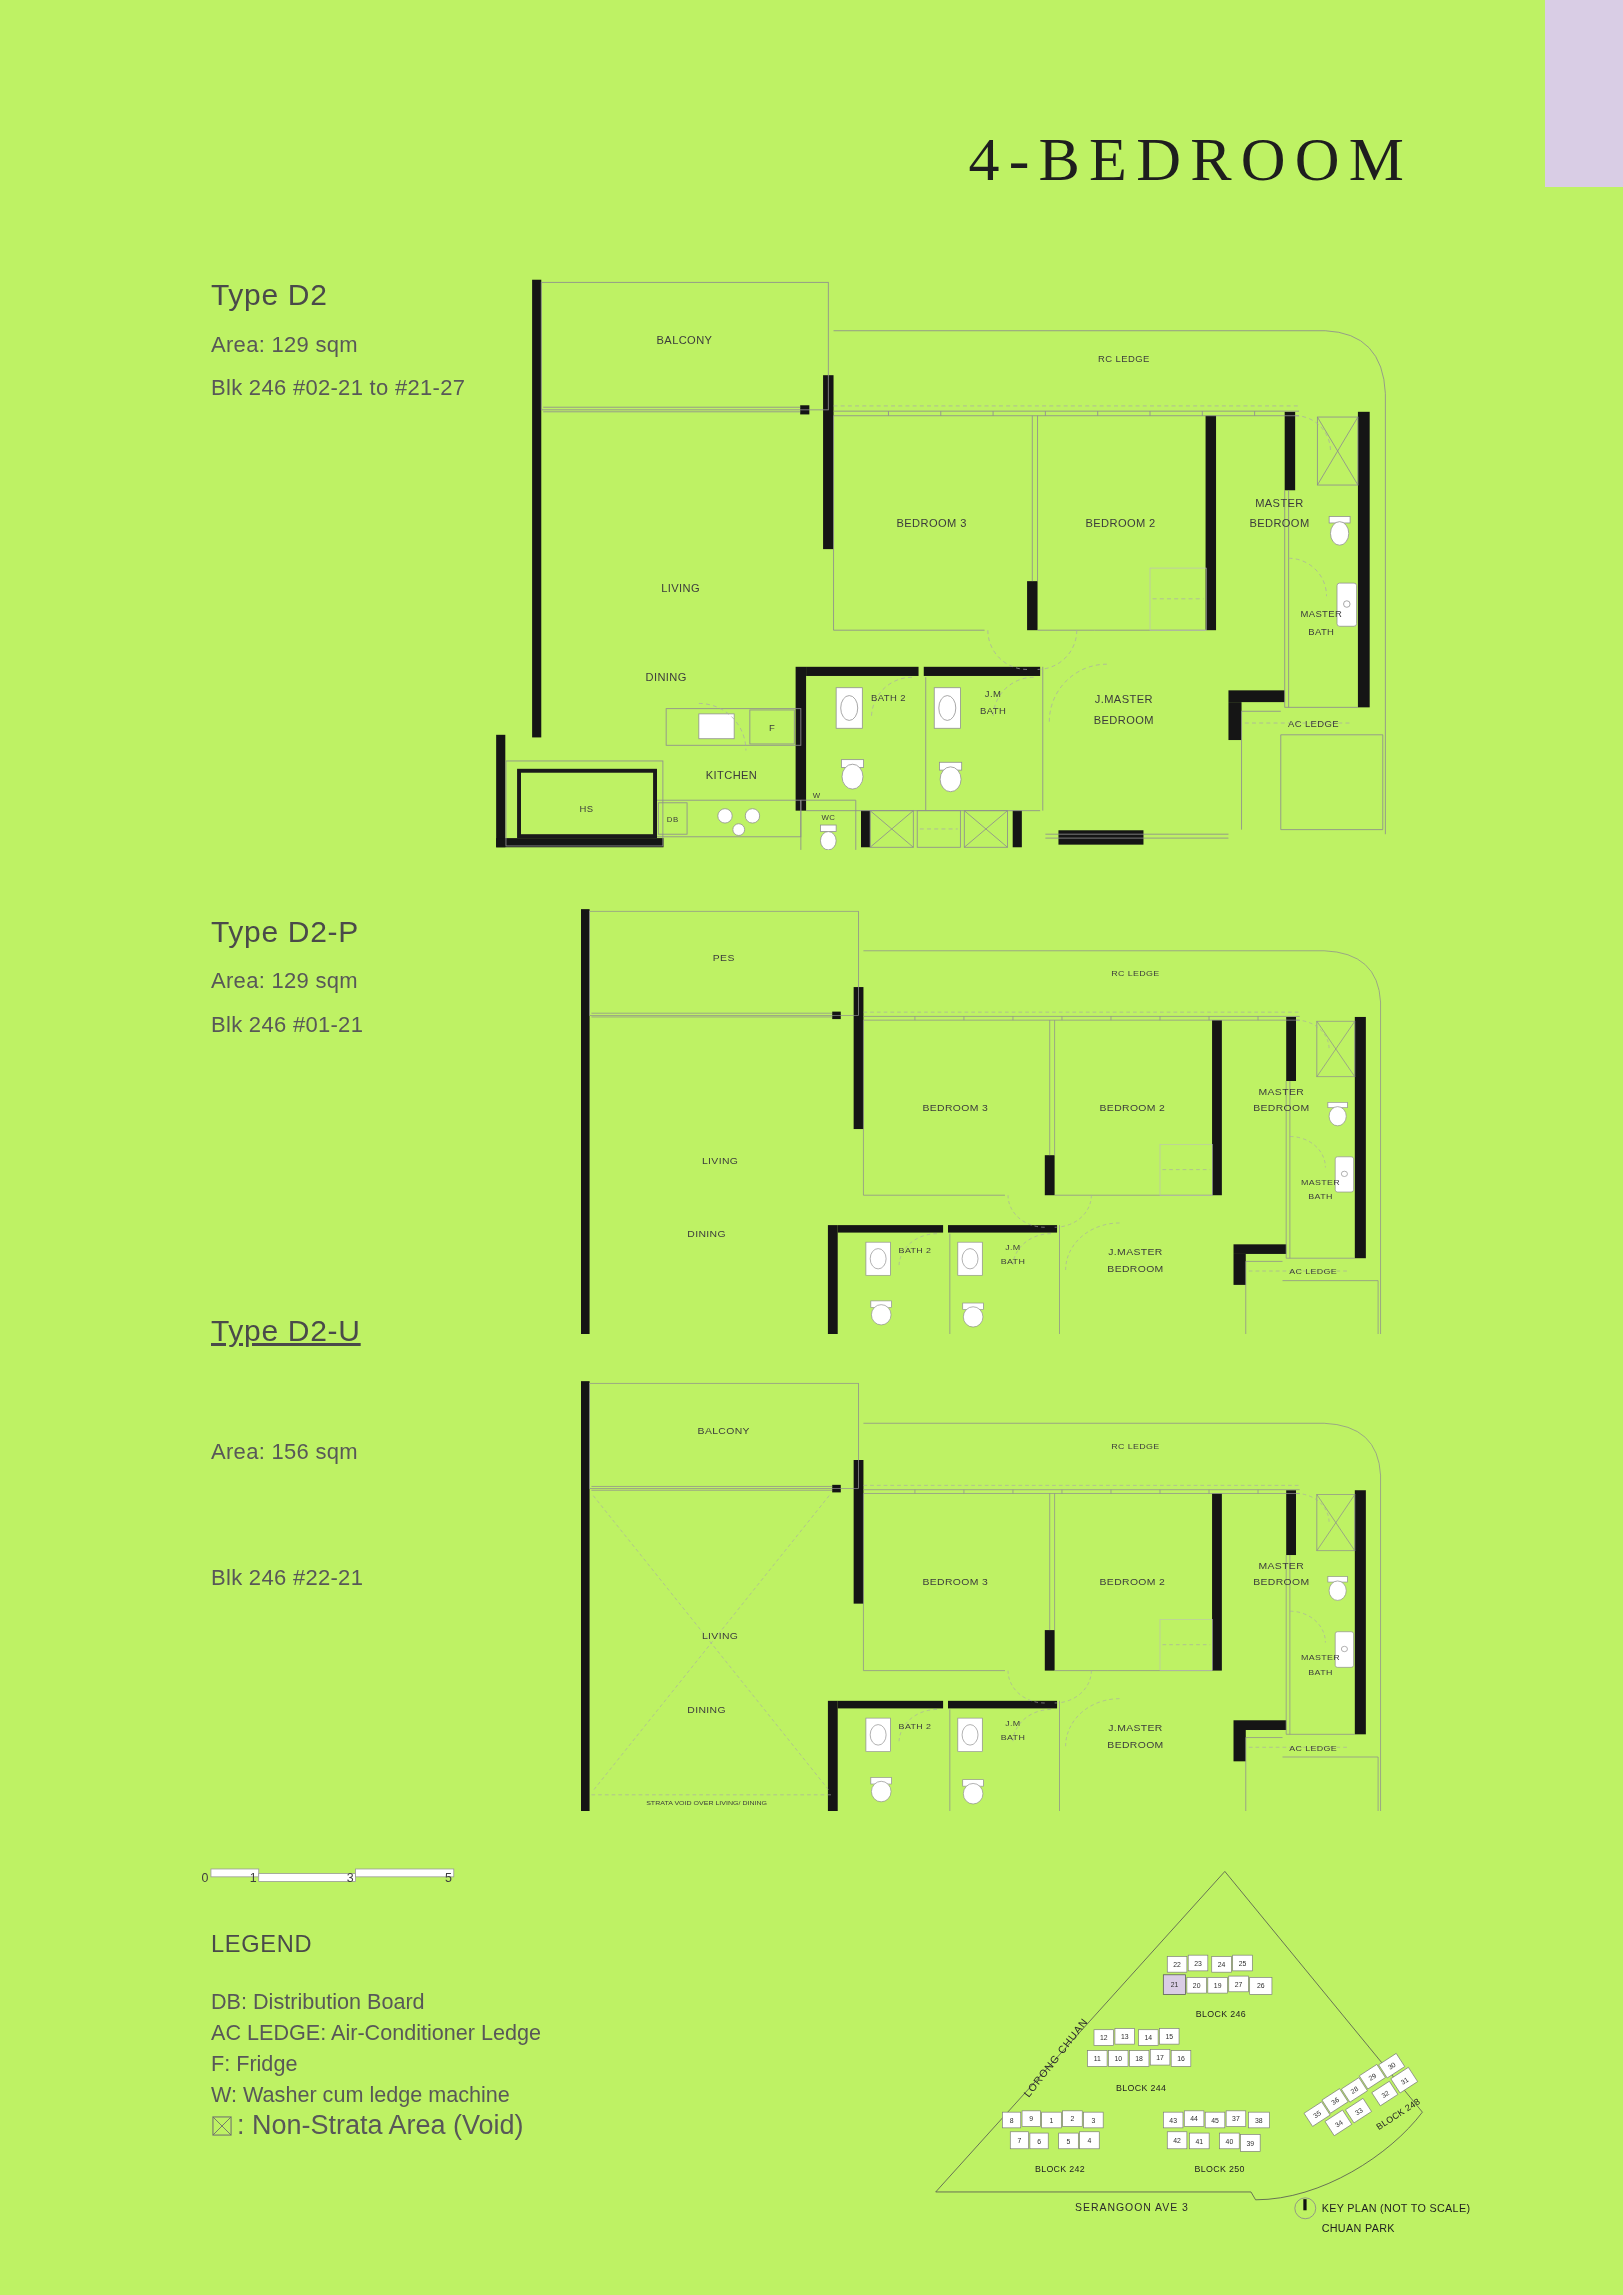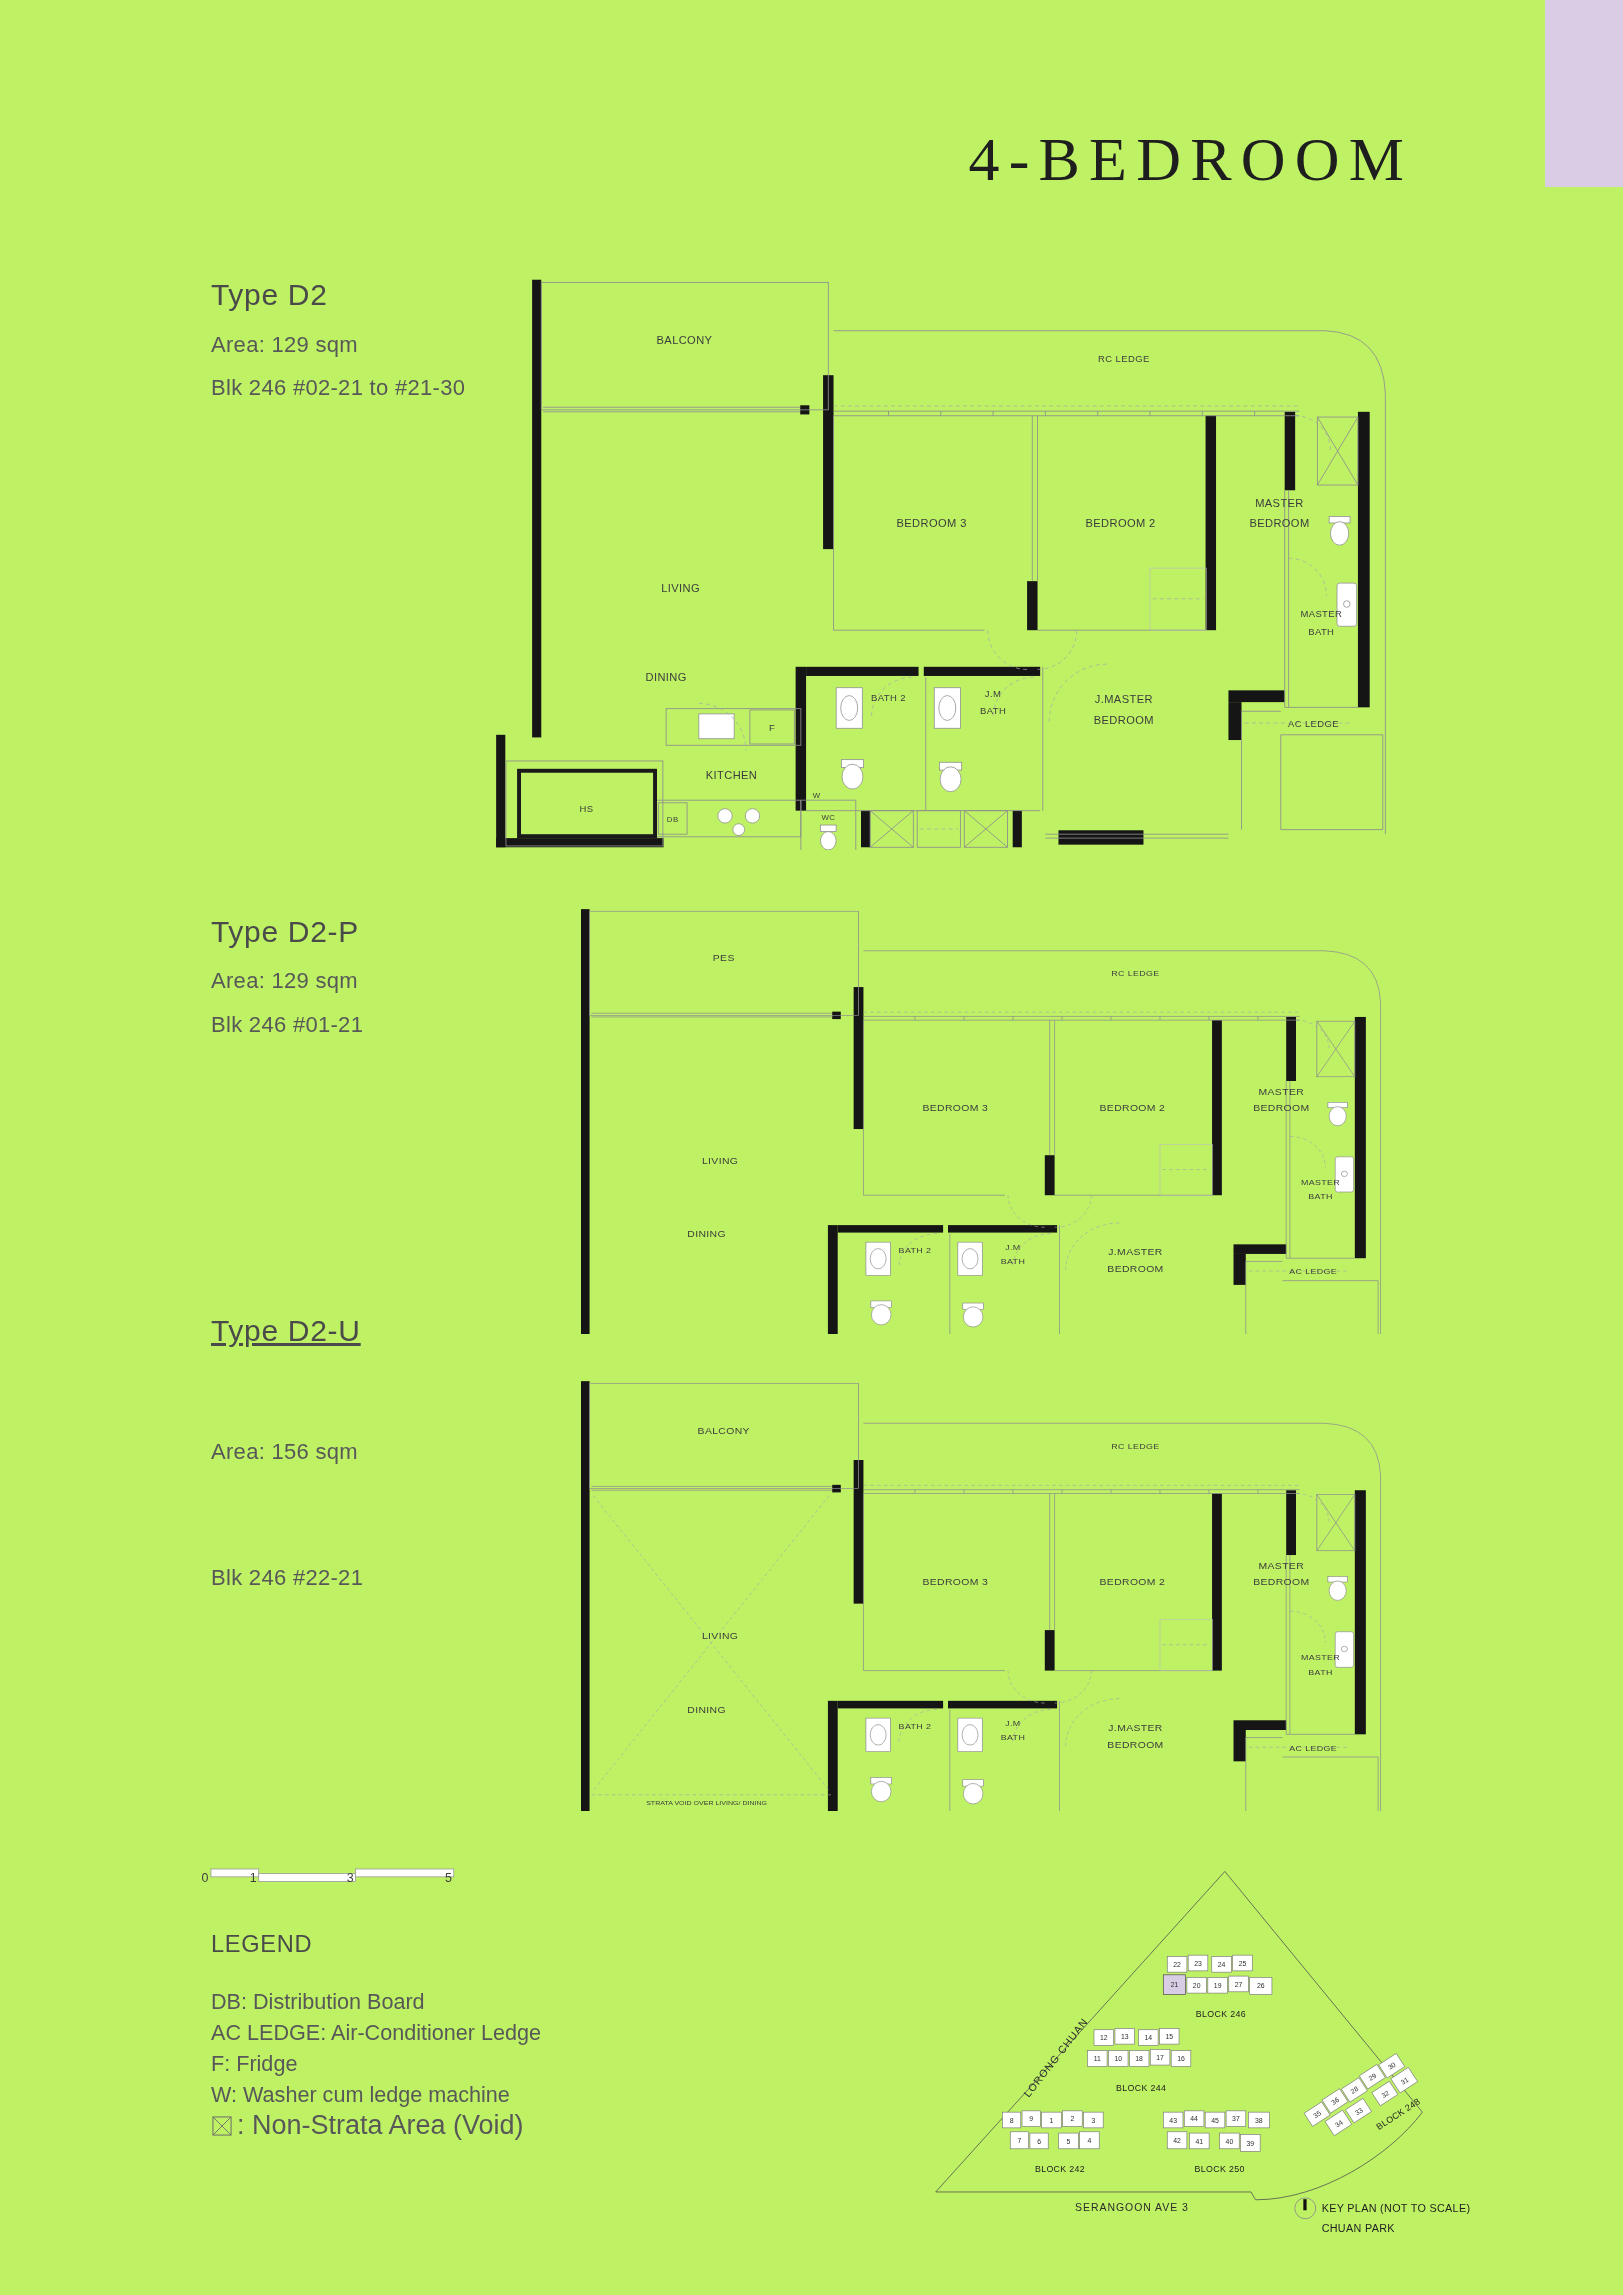--- a/index.html
+++ b/index.html
@@ -41,21 +41,21 @@
 </head>
 <body>
 
 <div id="page">
 
   <div id="corner-tab"></div>
   <div id="main-title">4-BEDROOM</div>
 
   <div class="abs type-head" style="left:211px;top:278px;">Type D2</div>
   <div class="abs type-sub" style="left:211px;top:332px;">Area: 129 sqm</div>
-  <div class="abs type-sub" style="left:211px;top:375px;">Blk 246  #02-21 to #21-30</div>
+  <div class="abs type-sub" style="left:211px;top:375px;">Blk 246  #02-21 to #21-27</div>
 
   <div class="abs type-head" style="left:211px;top:915px;">Type D2-P</div>
   <div class="abs type-sub" style="left:211px;top:968px;">Area: 129 sqm</div>
   <div class="abs type-sub" style="left:211px;top:1012px;">Blk 246  #01-21</div>
 
   <div class="abs type-head" style="left:211px;top:1314px;text-decoration:underline;">Type D2-U</div>
   <div class="abs type-sub" style="left:211px;top:1439px;">Area: 156 sqm</div>
   <div class="abs type-sub" style="left:211px;top:1565px;">Blk 246  #22-21</div>
 
   <svg class="abs" style="left:470px;top:277px;" width="935" height="573" viewBox="0 0 1430 876">

